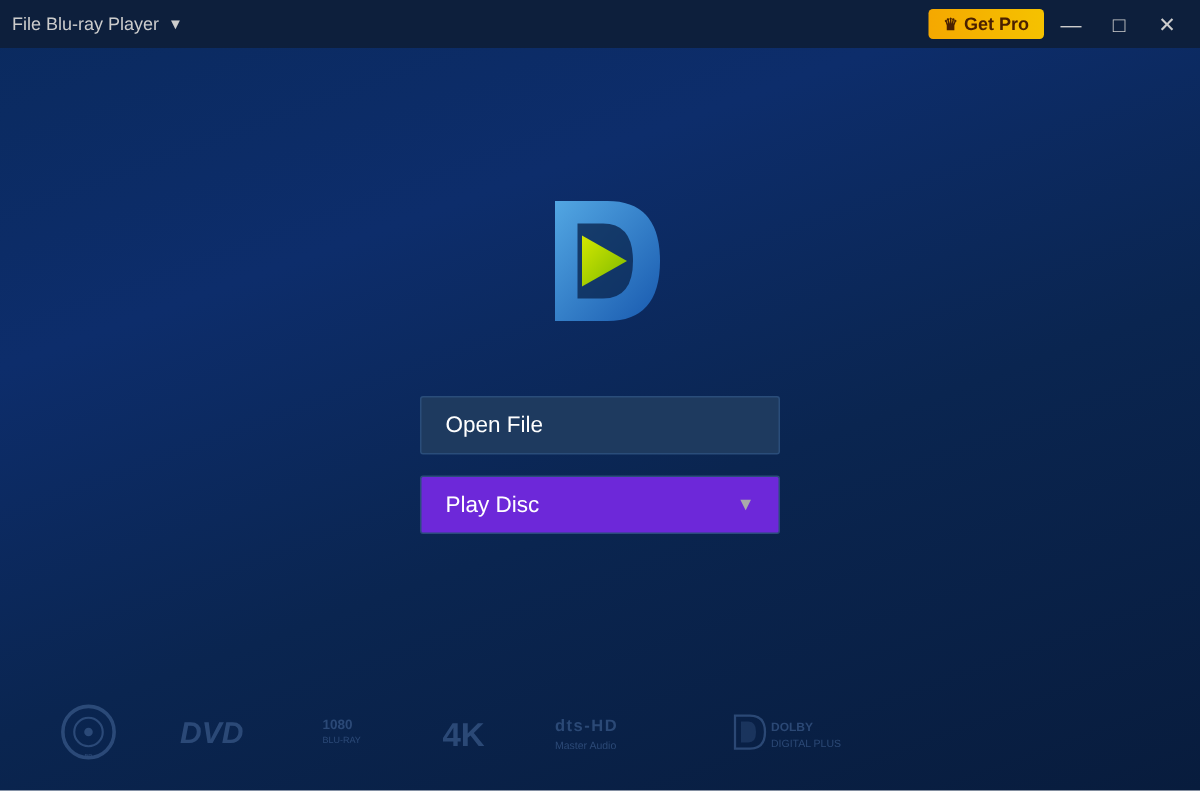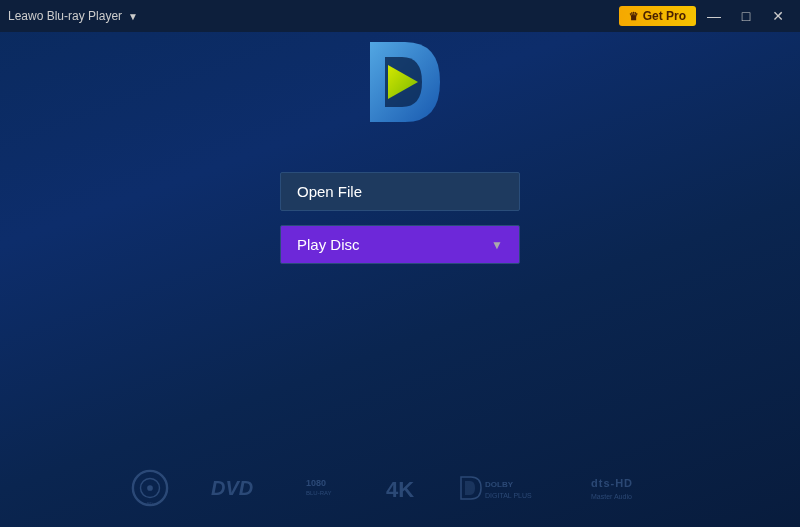--- a/index.html
+++ b/index.html
@@ -80,21 +80,21 @@
       justify-content: center;
       border-radius: 2px;
     }
 
     
     .main-content {
       flex: 1;
       display: flex;
       flex-direction: column;
       align-items: center;
-      justify-content: flex-start;
+      justify-content: center;
       padding-bottom: 80px;
     }
 
     
     .logo-container {
       width: 100px;
       height: 100px;
       margin-bottom: 40px;
       position: relative;
     }
@@ -145,21 +145,21 @@
     }
 
     
     .bottom-logos {
       position: absolute;
       bottom: 20px;
       left: 0;
       right: 0;
       display: flex;
       align-items: center;
-      justify-content: center;
+      justify-content: flex-start;
       gap: 40px;
       padding: 0 40px;
     }
 
     .logo-item {
       color: #3a5a8a;
       font-size: 11px;
       display: flex;
       flex-direction: column;
       align-items: center;
@@ -170,21 +170,21 @@
     .bluray-disc {
       width: 38px;
       height: 38px;
     }
   </style>
 </head>
 <body>
 
 <div class="title-bar">
   <div class="title-bar-left">
-    <span class="title-bar-title">Leawo Blu-ray Player</span>
+    <span class="title-bar-title">File Blu-ray Player</span>
     <span class="title-bar-dropdown">▼</span>
   </div>
   <div class="title-bar-right">
     <button class="get-pro-btn">
       <span class="crown-icon">♛</span>
       <span>Get Pro</span>
     </button>
     <button class="win-btn">—</button>
     <button class="win-btn">□</button>
     <button class="win-btn close">✕</button>
@@ -249,29 +249,29 @@
     </svg>
   </div>
 
   <div class="logo-item">
     <svg viewBox="0 0 35 30" width="35" height="30" xmlns="http://www.w3.org/2000/svg">
       <text x="2" y="24" font-size="22" font-weight="bold" fill="#3a5a8a" font-family="Arial">4K</text>
     </svg>
   </div>
 
   <div class="logo-item">
+    <svg viewBox="0 0 80 30" width="80" height="30" xmlns="http://www.w3.org/2000/svg">
+      <text x="2" y="14" font-size="11" font-weight="bold" fill="#3a5a8a" font-family="Arial" letter-spacing="1">dts-HD</text>
+      <text x="2" y="26" font-size="7" fill="#3a5a8a" font-family="Arial">Master Audio</text>
+    </svg>
+  </div>
+
+  <div class="logo-item">
     <svg viewBox="0 0 90 30" width="90" height="30" xmlns="http://www.w3.org/2000/svg">
 
       <path d="M2,4 L2,26 L12,26 Q22,26 22,15 Q22,4 12,4 Z" fill="none" stroke="#3a5a8a" stroke-width="1.5"></path>
       <path d="M6,8 L6,22 L11,22 Q16,22 16,15 Q16,8 11,8 Z" fill="#3a5a8a" opacity="0.5"></path>
       <text x="26" y="14" font-size="8" font-weight="bold" fill="#3a5a8a" font-family="Arial">DOLBY</text>
       <text x="26" y="25" font-size="7" fill="#3a5a8a" font-family="Arial">DIGITAL PLUS</text>
     </svg>
   </div>
 
-  <div class="logo-item">
-    <svg viewBox="0 0 80 30" width="80" height="30" xmlns="http://www.w3.org/2000/svg">
-      <text x="2" y="14" font-size="11" font-weight="bold" fill="#3a5a8a" font-family="Arial" letter-spacing="1">dts-HD</text>
-      <text x="2" y="26" font-size="7" fill="#3a5a8a" font-family="Arial">Master Audio</text>
-    </svg>
-  </div>
-
 </div>
 
 </body></html>

